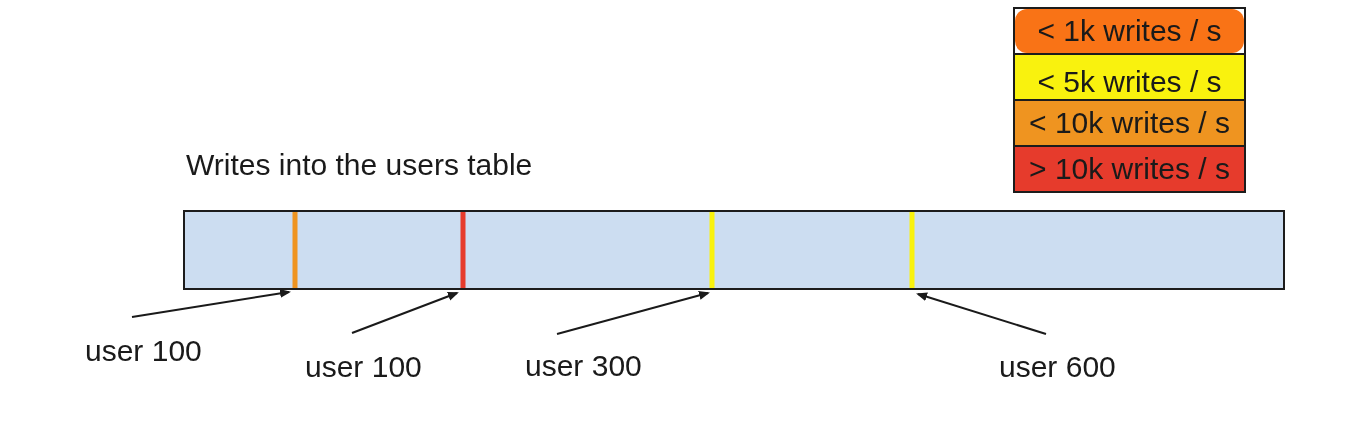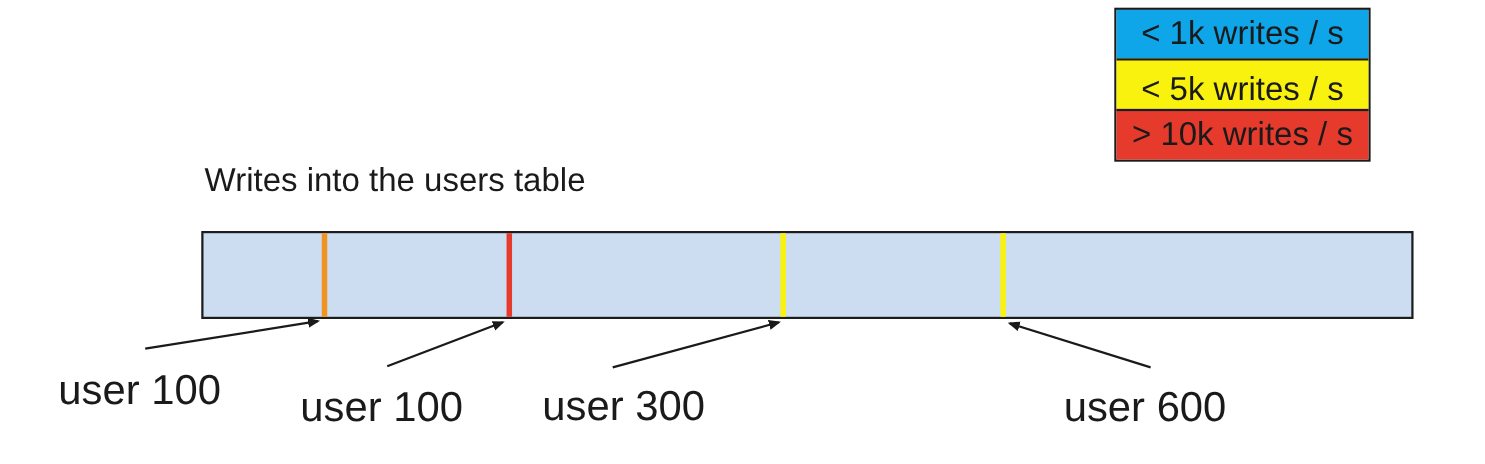--- a/index.html
+++ b/index.html
@@ -60,41 +60,45 @@
   .arrows {
     position: absolute;
     left: 0;
     top: 0;
     width: 1350px;
     height: 422px;
     pointer-events: none;
   }
   .user-label {
     position: absolute;
-    font-size: 38px;
+    font-size: 30px;
     white-space: nowrap;
+    margin-left: 32px;
   }
   .lbl-0 { left: 53px;  top: 334px; }
   .lbl-1 { left: 273px; top: 350px; }
   .lbl-2 { left: 493px; top: 349px; }
   .lbl-3 { left: 967px; top: 350px; }
 </style>
 </head>
 <body>
 
 <div class="canvas">
 
   <div class="title">Writes into the users table</div>
 
   <div class="legend">
-    <div class="legend-row" style="background: #0ea5e9;">
+    <div class="legend-row" style="background: #f97316; border-radius: 12px;">
       <span>&lt; 1k writes / s</span>
     </div>
     <div class="legend-row" style="background: rgb(249, 242, 14); align-items: flex-end;">
       <span>&lt; 5k writes / s</span>
+    </div>
+    <div class="legend-row" style="background: rgb(239, 148, 32);">
+      <span>&lt; 10k writes / s</span>
     </div>
     <div class="legend-row" style="background: rgb(230, 59, 44);">
       <span>&gt; 10k writes / s</span>
     </div>
   </div>
 
   <div class="bar" style="background: rgb(204, 221, 241);">
     <div class="marker" style="background: rgb(239, 148, 32); left: 10%;"></div>
     <div class="marker" style="background: rgb(230, 59, 44); left: 25.3%;"></div>
     <div class="marker" style="background: rgb(249, 242, 14); left: 48%;"></div>

